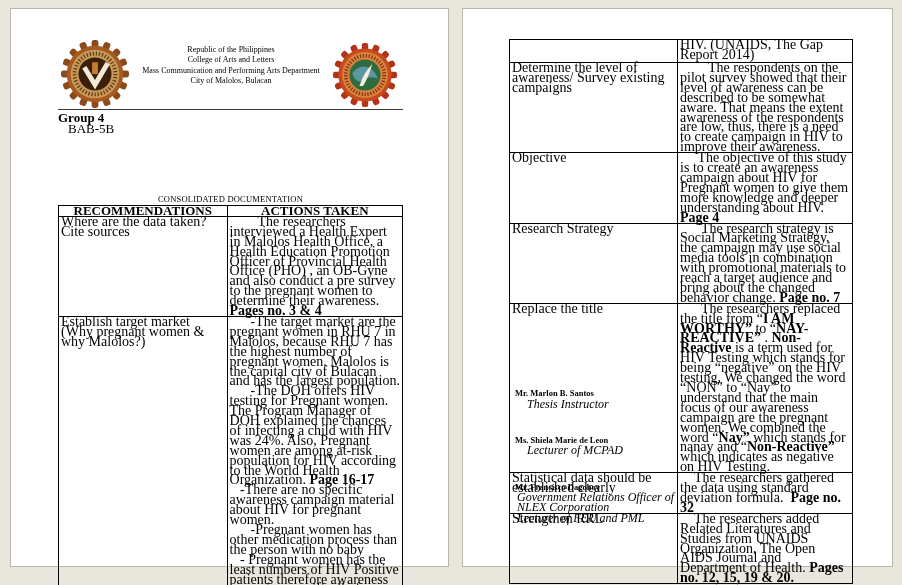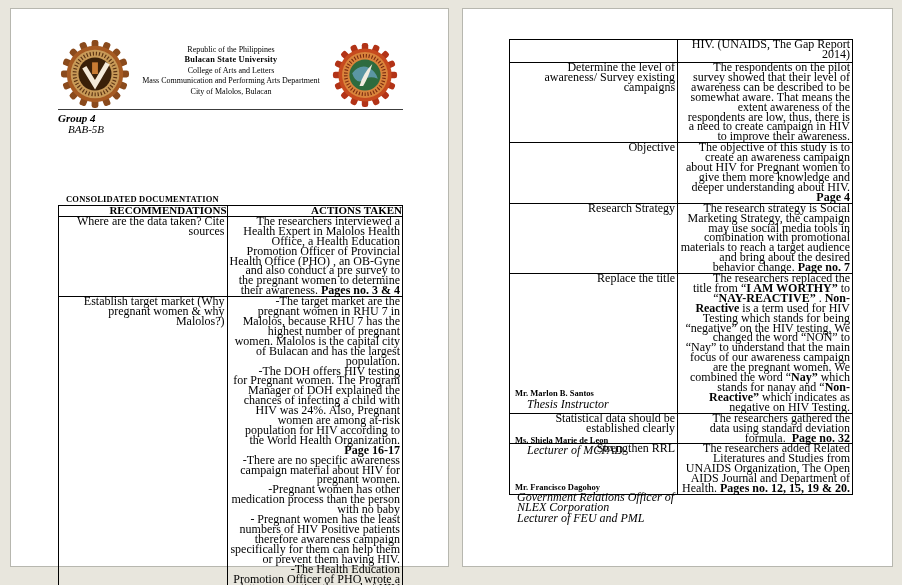--- a/index.html
+++ b/index.html
@@ -19,38 +19,38 @@
   .seal svg{display:block;}
   .seal-left{left:49px;top:30px;}
   .seal-right{left:321px;top:33px;}
   .letterhead{
     position:absolute;left:95px;top:36px;width:250px;text-align:center;
     font-size:8px;line-height:10.4px;
   }
   .hline.b{font-weight:bold;font-size:8.3px;letter-spacing:.2px;}
   .hr-line{position:absolute;left:47px;top:100px;width:345px;border-top:1px solid #3c3c3c;}
 
-  .group{position:absolute;left:47px;top:104px;font-size:11px;line-height:10.6px;font-style:italic;}
+  .group{position:absolute;left:47px;top:104px;font-size:13px;line-height:10.6px;}
   .group .gtitle{font-weight:bold;}
   .group .gsec{padding-left:10px;}
 
   .doc-title{
-    position:absolute;left:55px;top:185px;width:345px;
-    font-weight:bold;font-size:8.5px;letter-spacing:.2px;
+    position:absolute;left:47px;top:185px;width:345px;text-align:center;
+    font-weight:normal;font-size:8.5px;letter-spacing:.2px;
   }
 
   
   table.doc{border-collapse:collapse;table-layout:fixed;position:absolute;}
   #table1{left:47px;top:196px;width:345px;}
   #table2{left:46px;top:30px;width:344px;}
   table.doc th, table.doc td{
     border:1px solid #000;vertical-align:top;padding:0 2px;
-    font-size:12px;line-height:9.9px;font-weight:normal;text-align:right;
-  }
-  table.doc th{font-weight:bold;font-size:11px;padding:0;}
+    font-size:14px;line-height:9.9px;font-weight:normal;text-align:left;
+  }
+  table.doc th{font-weight:bold;text-align:center;font-size:13px;padding:0;}
   td.act{white-space:pre-wrap;}
   .b{font-weight:bold;}
   #table2 tr:first-child td{height:22px;}
 
   
   .signatures{position:absolute;left:52px;top:379px;width:360px;}
   .sig-row{display:flex;margin-bottom:26px;gap:20px;}
   .sig{width:186px;}
   .sig-name{font-weight:bold;font-size:8.5px;line-height:10.5px;}
   .sig-role{font-style:italic;font-size:12px;line-height:10.3px;padding-left:12px;}
@@ -89,21 +89,20 @@
         <circle cx="36" cy="36" r="25" fill="#c89a58"></circle>
         <circle cx="36" cy="36" r="21" fill="none" stroke="#5b3313" stroke-width="4" stroke-dasharray="1.2 2"></circle>
         <circle cx="36" cy="36" r="17" fill="#3a2008"></circle>
         <path d="M25 29 L36 47 L49 25" stroke="#f4e9d8" stroke-width="5" fill="none"></path>
         <rect x="33" y="24" width="6" height="12" fill="#c87b33"></rect>
       </svg>
     </div>
 
     <div class="letterhead">
         <div class="hline">Republic of the Philippines</div>
-        <div class="hline b">Bulacan State University</div>
         <div class="hline">College of Arts and Letters</div>
         <div class="hline">Mass Communication and Performing Arts Department</div>
         <div class="hline">City of Malolos, Bulacan</div>
       </div>
 
     <div class="seal seal-right">
       <svg width="66" height="66" viewBox="0 0 72 72">
         <g fill="#b23317">
           <g id="teethR">
             <rect x="32.5" y="1" width="7" height="11" rx="2.5"></rect>
@@ -184,21 +183,21 @@
           <tr>
             <td class="rec">Determine the level of awareness/ Survey existing campaigns</td>
             <td class="act"><span>        The respondents on the pilot survey showed that their level of awareness can be described to be somewhat aware. That means the extent awareness of the respondents are low, thus, there is a need to create campaign in HIV to improve their awareness.</span></td>
           </tr>
           <tr>
             <td class="rec">Objective</td>
             <td class="act"><span>     The objective of this study is to create an awareness campaign about HIV for Pregnant women to give them more knowledge and deeper understanding about HIV.  </span><span class="b">Page 4</span></td>
           </tr>
           <tr>
             <td class="rec">Research Strategy</td>
-            <td class="act"><span>      The research strategy is Social Marketing Strategy, the campaign may use social media tools in combination with promotional materials to reach a target audience and bring about the desired behavior change. </span><span class="b">Page no. 7</span></td>
+            <td class="act"><span>      The research strategy is Social Marketing Strategy, the campaign may use social media tools in combination with promotional materials to reach a target audience and bring about the changed behavior change. </span><span class="b">Page no. 7</span></td>
           </tr>
           <tr>
             <td class="rec">Replace the title</td>
             <td class="act"><span>      The researchers replaced the title from “</span><span class="b">I AM WORTHY”</span><span> to “</span><span class="b">NAY-REACTIVE”</span><span> . </span><span class="b">Non-Reactive</span><span> is a term used for HIV Testing which stands for being “negative” on the HIV testing, We changed the word “NON” to “Nay” to understand that the main focus of our awareness campaign are the pregnant women. We combined the word “</span><span class="b">Nay”</span><span> which stands for nanay and “</span><span class="b">Non-Reactive”</span><span> which indicates as negative on HIV Testing.</span></td>
           </tr>
           <tr>
             <td class="rec">Statistical data should be established clearly</td>
             <td class="act"><span>    The researchers gathered the data using standard deviation formula.  </span><span class="b">Page no. 32</span></td>
           </tr>
           <tr>

